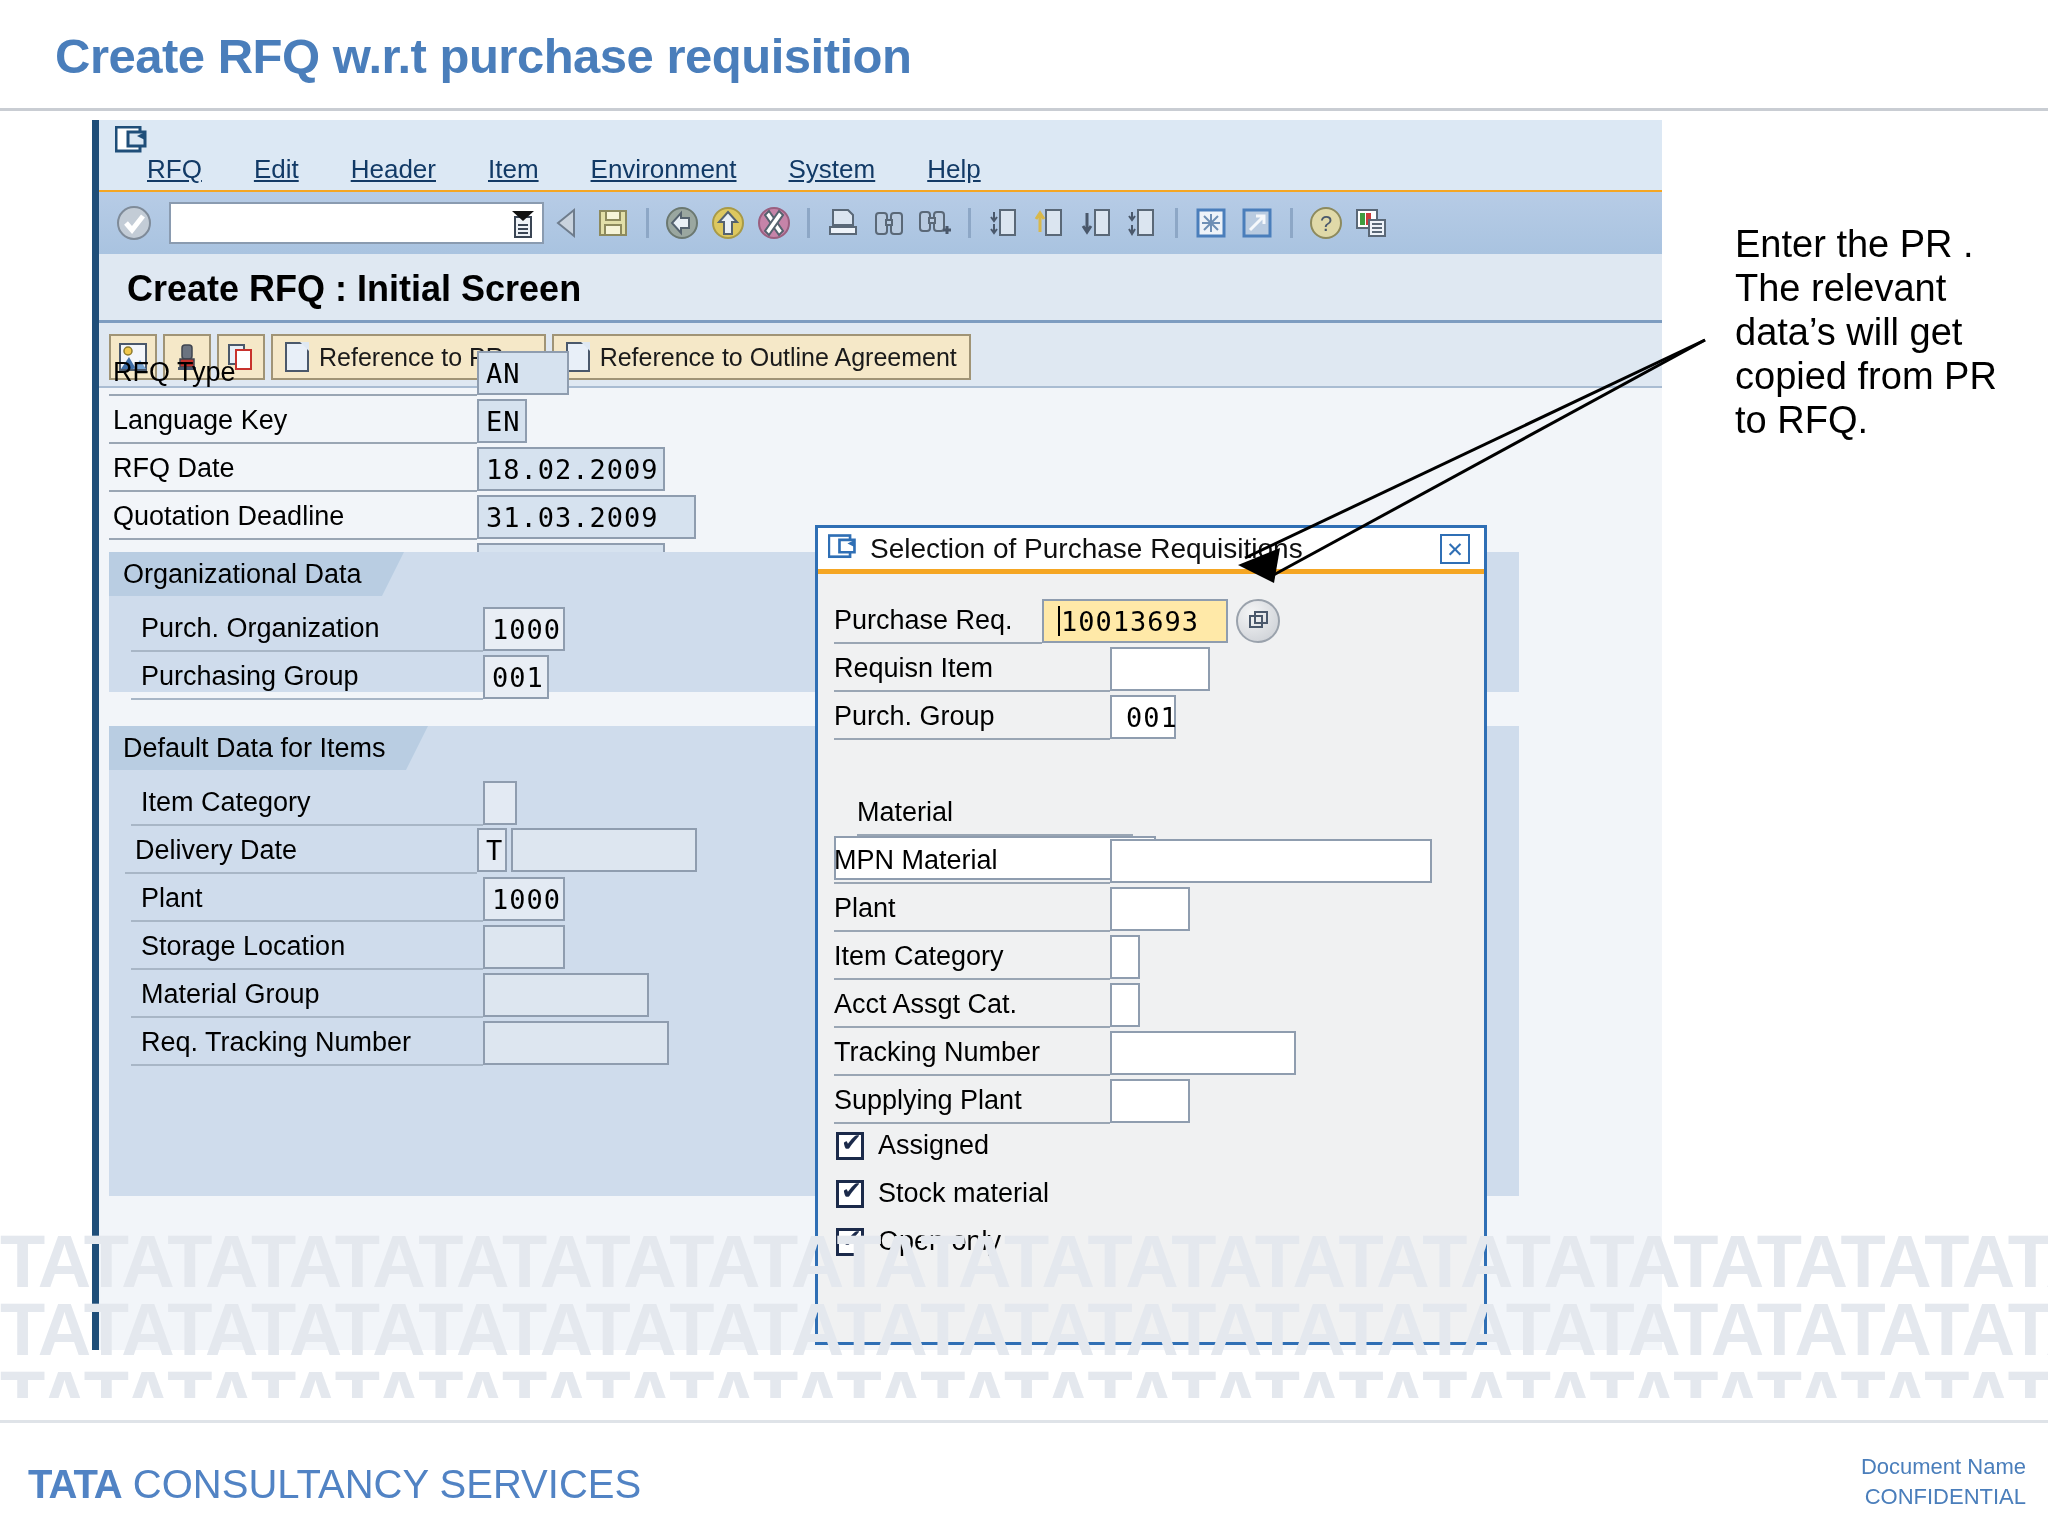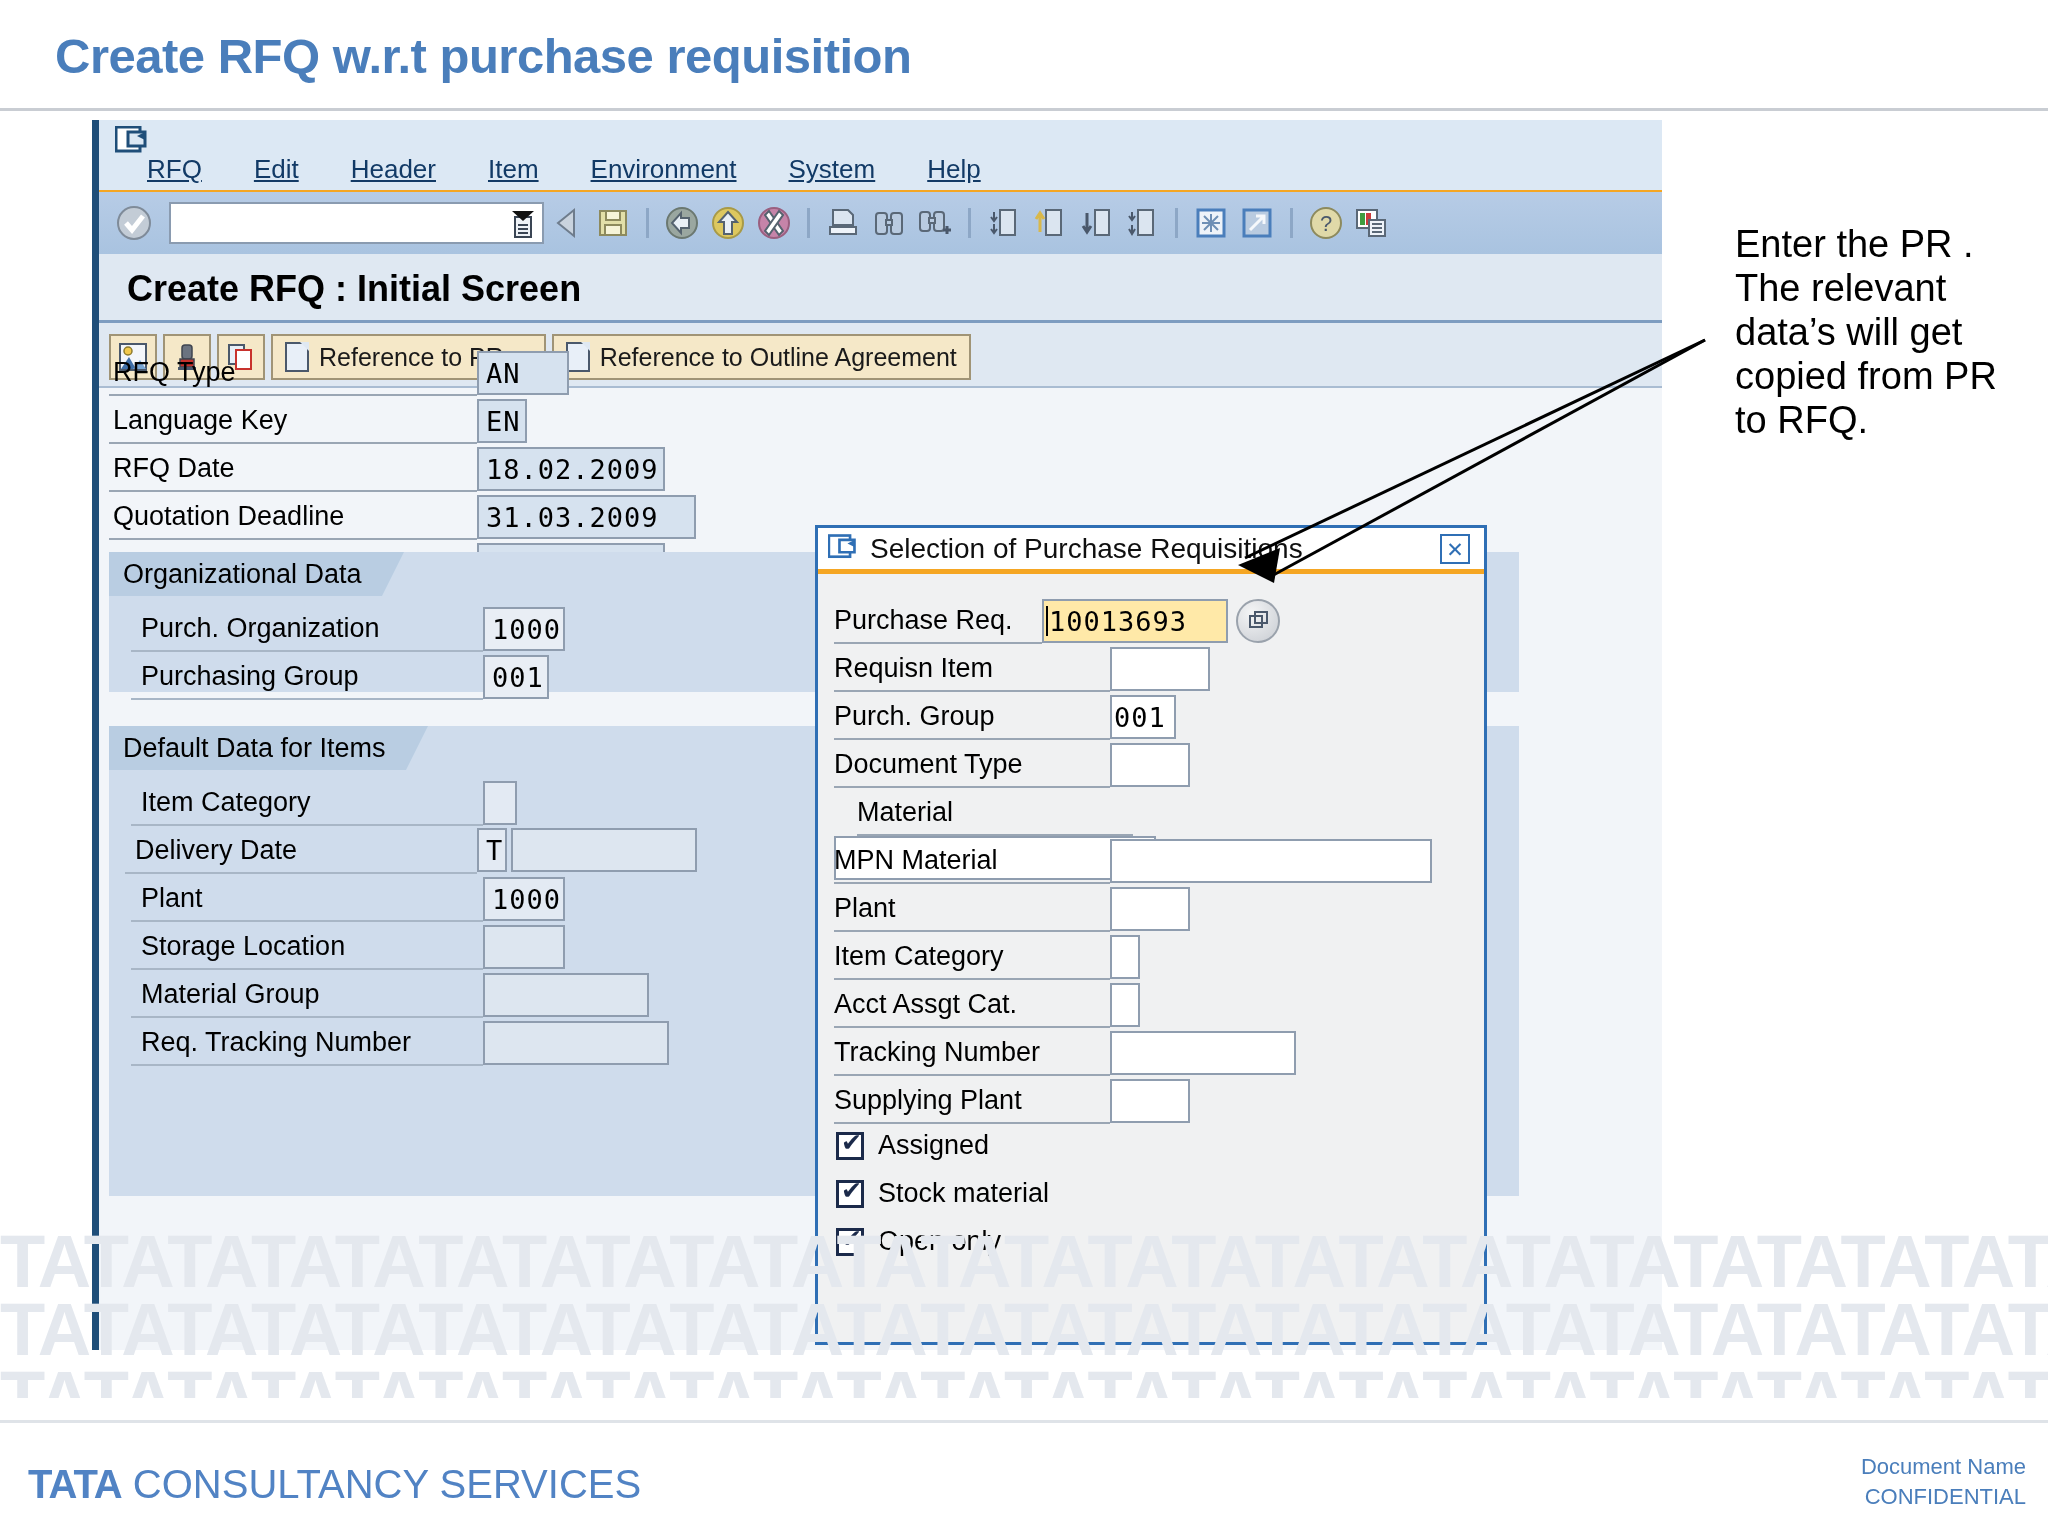--- a/index.html
+++ b/index.html
@@ -163,21 +163,21 @@
   }
   #dlg-body { position:relative; height:100%; }
   .dlg-row { position:absolute; display:flex; align-items:center; }
   .dlg-label {
     font-size:27px; color:#000; border-bottom:2px solid #9aa6b4;
     height:46px; display:flex; align-items:center; white-space:nowrap;
   }
   .dlg-input {
     background:#ffffff; border:2px solid #8f9daf; height:44px;
     font-size:27px; font-family:"DejaVu Sans Mono", monospace;
-    display:flex; align-items:center; padding-left:2px; letter-spacing:1px;
+    display:flex; align-items:center; padding-left:14px; letter-spacing:1px;
   }
   .dlg-input.hl { background:#ffe9a8; border:2px solid #8f9daf; }
   .caret { display:inline-block; width:2px; height:30px; background:#000; margin-right:1px;}
   .matchcode {
     width:44px; height:44px; border-radius:50%;
     background:radial-gradient(circle at 35% 30%, #f4f5f6, #c8ccd2);
     border:2px solid #9aa2ac; margin-left:8px;
     display:flex; align-items:center; justify-content:center;
   }
   .cb-row { position:absolute; display:flex; align-items:center; gap:14px; }
@@ -526,24 +526,20 @@
     <div class="dlg-row" style="left:16px; top:72px;">
       <span class="dlg-label" style="width:276px;">Requisn Item</span>
       <span class="dlg-input" style="width:100px;"></span>
     </div>
 
     <div class="dlg-row" style="left:16px; top:120px;">
       <span class="dlg-label" style="width:276px;">Purch. Group</span>
       <span class="dlg-input" style="width:66px;">001</span>
     </div>
 
-    <div class="dlg-row" style="left:16px; top:168px;">
-      <span class="dlg-label" style="width:276px;">Document Type</span>
-      <span class="dlg-input" style="width:80px;"></span>
-    </div>
 
     <div class="dlg-row" style="left:16px; top:216px;flex-direction:column;">
       <span class="dlg-label" style="width:276px;">Material</span>
       <span class="dlg-input" style="width:322px;"></span>
     </div>
 
     <div class="dlg-row" style="left:16px; top:264px;">
       <span class="dlg-label" style="width:276px;">MPN Material</span>
       <span class="dlg-input" style="width:322px;"></span>
     </div>

